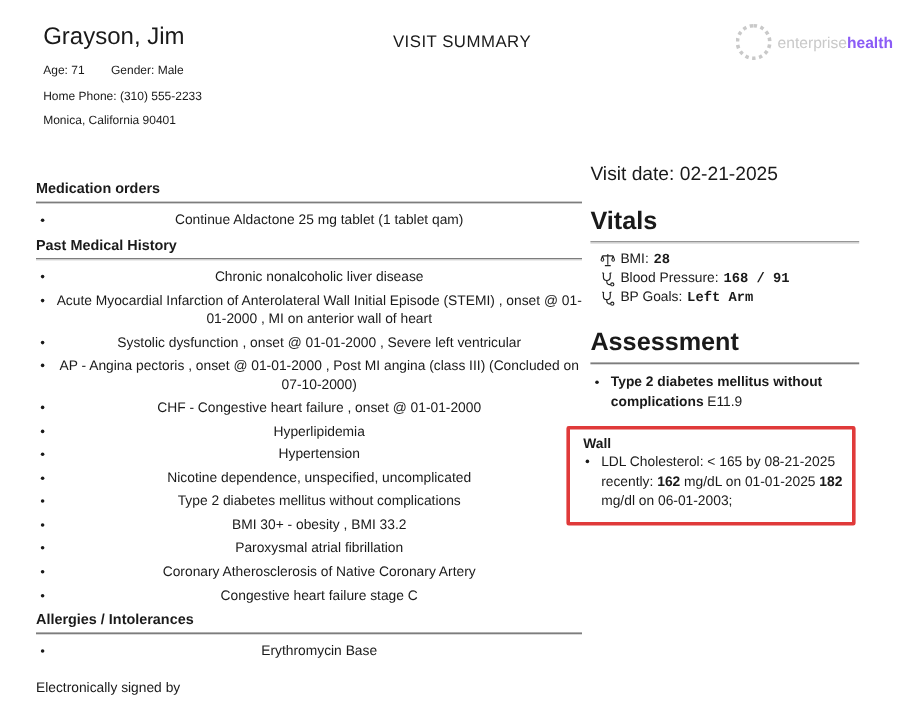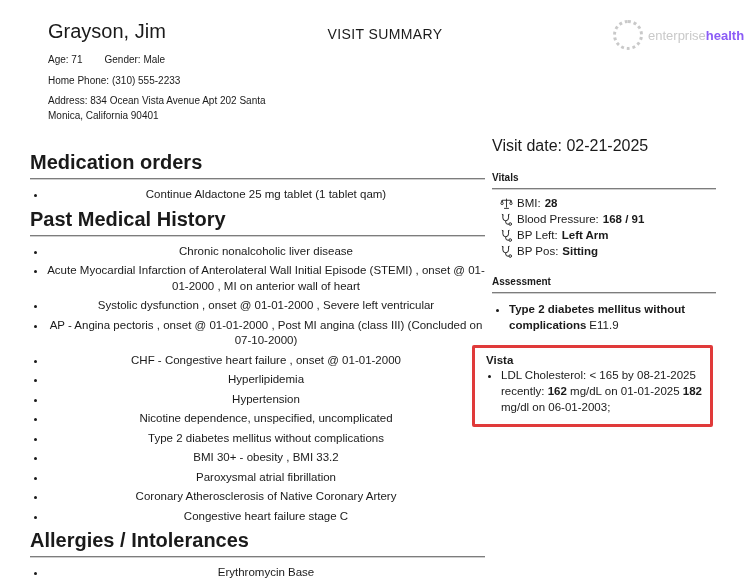--- a/index.html
+++ b/index.html
@@ -1,71 +1,70 @@
 <!DOCTYPE html>
 <html><head>
 <meta charset="utf-8">
 <style>
   html,body{margin:0;padding:0;}
   body{
     width:753px;height:584px;position:relative;background:#ffffff;
     font-family:"Liberation Sans", sans-serif;color:#1a1a1a;overflow:hidden;
   }
   
-  .patient-block{position:absolute;left:48px;top:20px;width:300px;}
+  .patient-block{position:absolute;left:36px;top:20px;width:300px;}
   .patient-name{font-size:20px;font-weight:400;margin:0 0 10px 0;}
   .pinfo{font-size:10px;line-height:1.45;margin:0 0 6px 0;}
   .pinfo .gap{display:inline-block;width:22px;}
   .visit-title{
     position:absolute;left:0;top:26px;width:770px;text-align:center;
     font-size:14px;letter-spacing:.4px;font-weight:400;
   }
   .logo{position:absolute;left:613px;top:20px;display:flex;align-items:center;}
   .logo-circle{
     width:24px;height:24px;border-radius:50%;border:3px dotted #c9c9c9;
     box-sizing:content-box;margin-right:5px;flex:0 0 auto;
   }
   .logo-text{font-size:13px;color:#c9c9c9;white-space:nowrap;}
   .logo-text .brand-dark{color:#8b5cf6;font-weight:700;}
   
   .left-col{position:absolute;left:30px;top:150px;width:455px;}
   .right-col{position:absolute;left:492px;top:137px;width:224px;}
-  h2.section{font-size:20px;font-weight:700;margin:0;line-height:1.2;}
+  h2.section{font-size:12px;font-weight:700;margin:0;line-height:1.2;}
   .rule{height:2px;margin:4px 0 0 0;
         background:linear-gradient(to bottom,#7d7d7d 0 1px,#cfcfcf 1px 2px);}
   ul.doc-list{margin:7px 0 0 0;padding:0 0 0 17px;font-size:11.5px;line-height:1.35;}
   ul.doc-list li{margin:0 0 4px 0;text-align:center;}
   .mt{margin-top:14px;}
   .sig{font-size:11.5px;margin:16px 0 0 0;}
   
   .visit-date{font-size:16px;margin:0;}
-  h2.section-sm{font-size:10px;font-weight:700;margin:17px 0 0 0;line-height:1.2;}
+  h2.section-sm{font-size:21px;font-weight:700;margin:17px 0 0 0;line-height:1.2;}
   .vitals-rows{margin-top:6px;font-size:11.5px;}
   .vrow{display:flex;align-items:center;line-height:15px;margin:0 0 1px 8px;}
   .vicon{width:13px;height:13px;margin-right:4px;flex:0 0 auto;}
-  .vrow b{margin-left:4px;}
+  .vrow b{margin-left:4px;font-family:Liberation Mono, monospace;}
   ul.assess{margin:8px 0 0 0;padding:0 0 0 17px;font-size:11.5px;line-height:1.35;}
   ul.assess li{margin:0;}
   ul.assess .code{margin-left:3px;font-weight:400;}
   .goals-box{
     margin:12px 3px 0 -20px;border:3px solid #e03a3a;border-radius:2px;
     padding:6px 8px 9px 11px;background:#ffffff;
   }
   .goals-title{font-size:11.5px;font-weight:700;margin:0;}
   ul.goals-list{margin:1px 0 0 0;padding:0 0 0 15px;font-size:11.5px;line-height:1.4;}
   ul.goals-list li{white-space:pre-wrap;}
 </style>
 </head>
 <body>
 
 <div class="patient-block">
   <h1 class="patient-name">Grayson, Jim</h1>
   <p class="pinfo"><span>Age: 71</span><span class="gap"></span><span>Gender: Male</span></p>
   <p class="pinfo">Home Phone: (310) 555-2233</p>
-  <p class="pinfo" style="margin-bottom:0;">Address: 834 Ocean Vista Avenue Apt 202 Santa</p>
   <p class="pinfo">Monica, California 90401</p>
 </div>
 
 <div class="visit-title">VISIT SUMMARY</div>
 
 <div class="logo">
   <span class="logo-circle"></span>
   <span class="logo-text"><span>enterprise</span><span class="brand-dark">health</span></span>
 </div>
 
@@ -135,41 +134,30 @@
         <b>168 / 91</b>
     </div>
     <div class="vrow">
       <svg class="vicon" viewBox="0 0 16 16" fill="none" stroke="#222" stroke-width="1.2">
         <path d="M3.5 2 v4 a3.5 3.5 0 0 0 7 0 V2"></path>
         <line x1="2.3" y1="1.6" x2="4.2" y2="2.4"></line>
           <line x1="11.7" y1="1.6" x2="9.8" y2="2.4"></line>
         <path d="M7 9.5 v1.5 a2.8 2.8 0 0 0 2.8 2.8 h1"></path>
         <circle cx="12.6" cy="13.6" r="1.6"></circle>
       </svg>
-      <span>BP Left:</span>
+      <span>BP Goals:</span>
         <b>Left Arm</b>
-    </div>
-    <div class="vrow">
-      <svg class="vicon" viewBox="0 0 16 16" fill="none" stroke="#222" stroke-width="1.2">
-        <path d="M3.5 2 v4 a3.5 3.5 0 0 0 7 0 V2"></path>
-        <line x1="2.3" y1="1.6" x2="4.2" y2="2.4"></line>
-          <line x1="11.7" y1="1.6" x2="9.8" y2="2.4"></line>
-        <path d="M7 9.5 v1.5 a2.8 2.8 0 0 0 2.8 2.8 h1"></path>
-        <circle cx="12.6" cy="13.6" r="1.6"></circle>
-      </svg>
-      <span>BP Pos:</span>
-        <b>Sitting</b>
     </div>
   </div>
 
   <h2 class="section-sm">Assessment</h2>
   <div class="rule"></div>
   <ul class="assess">
     <li><b>Type 2 diabetes mellitus without complications</b><span class="code">E11.9</span></li>
   </ul>
 
   <div class="goals-box" style="border-color: rgb(224, 58, 58);">
-    <p class="goals-title">Vista</p>
+    <p class="goals-title">Wall</p>
     <ul class="goals-list">
       <li><span>LDL Cholesterol: &lt; 165 by 08-21-2025    recently: </span><b>162</b><span> mg/dL on 01-01-2025 </span><b>182</b><span> mg/dl on 06-01-2003;</span></li>
     </ul>
   </div>
 </div>
 
 </body></html>

